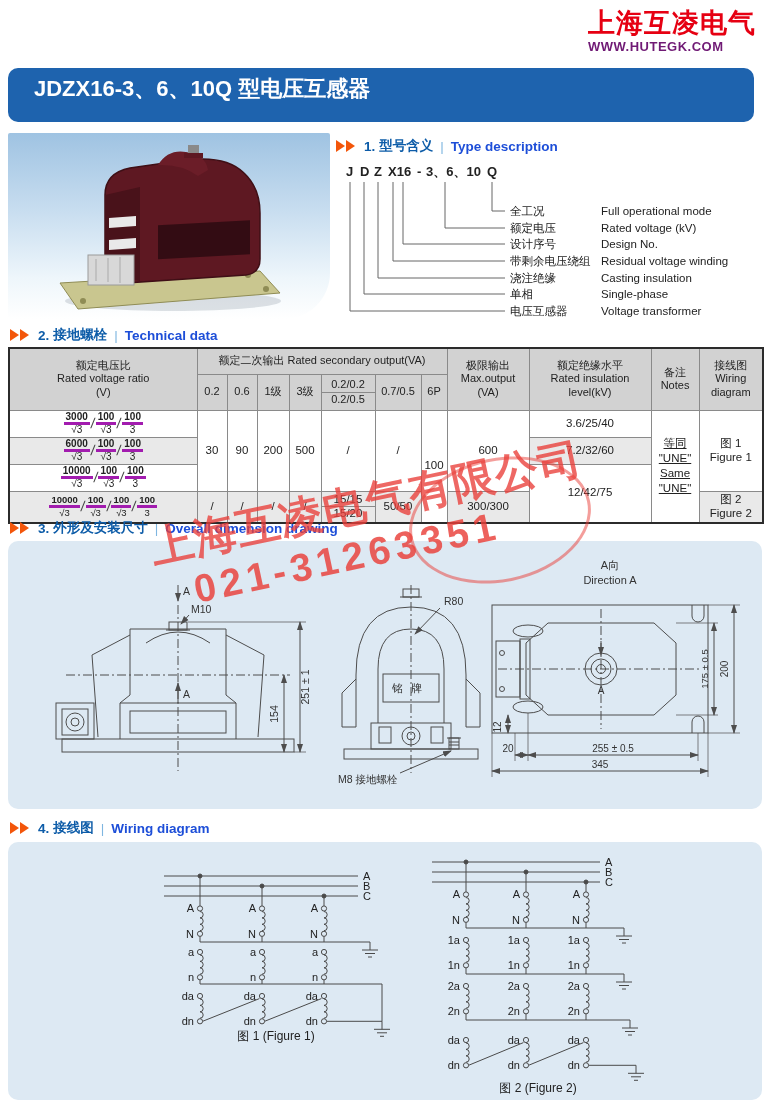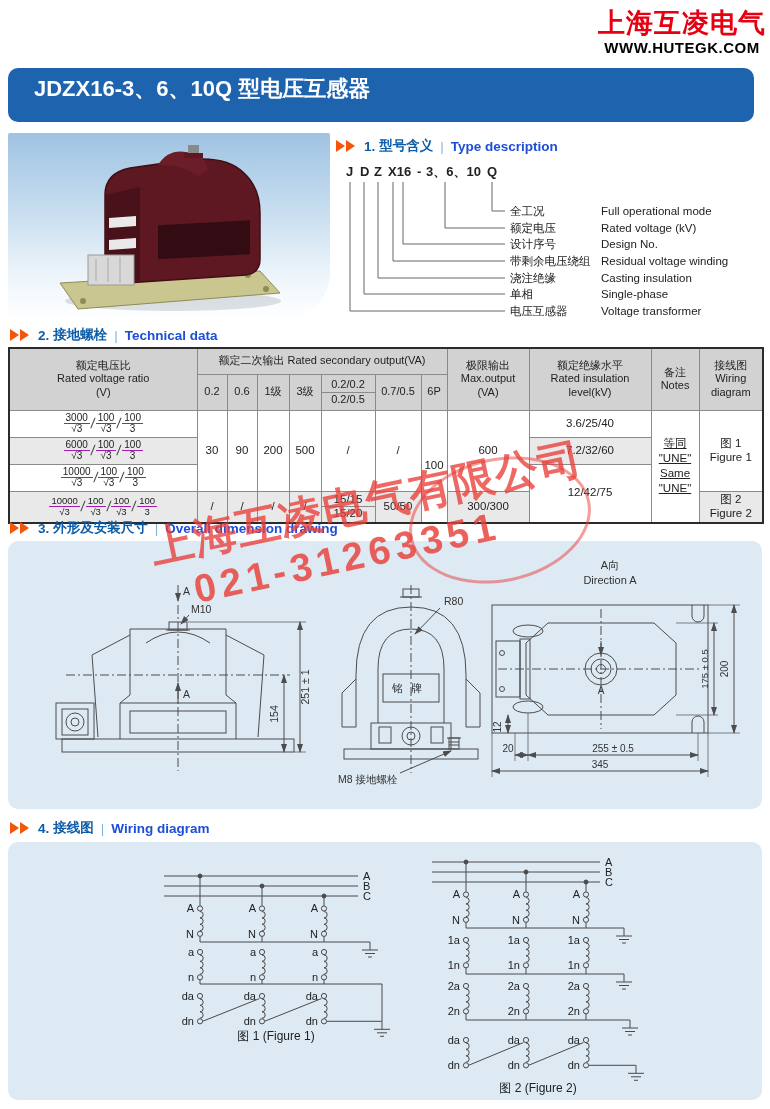--- a/index.html
+++ b/index.html
@@ -1,21 +1,21 @@
 <!DOCTYPE html>
 <html><head>
 <meta charset="utf-8">
 <style>
   html,body{margin:0;padding:0;background:#fff;}
   #page{position:relative;width:770px;height:1109px;background:#fff;overflow:hidden;
         font-family:"Liberation Sans",sans-serif;color:#222;}
   
-  .logo-block{position:absolute;top:8px;right:4px;text-align:center;}
+  .logo-block{position:absolute;top:8px;right:14px;}
   .logo-main{font-size:27px;font-weight:bold;color:#e60012;letter-spacing:1px;line-height:1.15;}
-  .logo-site{font-size:15px;font-weight:bold;color:#000000;letter-spacing:.5px;}
+  .logo-site{font-size:13px;font-weight:bold;color:#701a75;letter-spacing:.5px;}
   
   .titlebar{position:absolute;left:8px;top:68px;width:746px;height:54px;background:#1e63ae;
             border-radius:10px;color:#fff;box-sizing:border-box;padding:6px 0 0 26px;}
   .titlebar .t1{font-size:22px;font-weight:bold;line-height:1.35;}
   .titlebar .t2{font-size:15px;line-height:1.3;}
   
   .photo{position:absolute;left:8px;top:133px;width:322px;height:186px;
          background:linear-gradient(180deg,#9fc3e2 0%,#c6dcef 40%,#eef6fb 78%,#ffffff 100%);
          border-radius:2px 2px 46px 2px;overflow:hidden;}
   
@@ -29,21 +29,21 @@
   
   .ttable{position:absolute;left:8px;top:347px;width:754px;border-collapse:collapse;
           border:2px solid #2b2b2b;table-layout:fixed;font-size:11px;}
   .ttable th,.ttable td{border:1px solid #8a8a8a;text-align:center;vertical-align:middle;padding:1px 0;}
   .ttable th{background:#d2d2d2;font-weight:normal;line-height:1.25;}
   .ttable tr.alt td{background:#e9e9e9;}
   .ttable td{background:#fff;font-size:11.5px;line-height:1.2;}
   .ttable tr.alt td{background:#e9e9e9;}
   .dual .db{border-top:1px solid #8a8a8a;text-align:center;}
   .frac{display:inline-block;vertical-align:middle;text-align:center;font-size:10px;line-height:1.05;}
-  .frac .fn{display:block;border-bottom:1px solid #a21caf;padding:0 2px;}
+  .frac .fn{display:block;border-bottom:3px solid #a21caf;padding:0 2px;font-weight:bold;}
   .frac .fd{display:block;}
   .fsep{display:inline-block;vertical-align:middle;font-size:14px;color:#444;margin:0 1px;transform:skewX(-8deg);}
   .small .frac{font-size:9.5px;}
   .notes-cell div{line-height:1.3;text-decoration:underline;}
   
   .panel{position:absolute;left:8px;width:754px;background:#dde9f3;border-radius:10px;}
   #panel3{top:541px;height:268px;}
   #panel4{top:842px;height:258px;}
   .dwg{position:absolute;}
   svg text{font-family:"Liberation Sans",sans-serif;}

